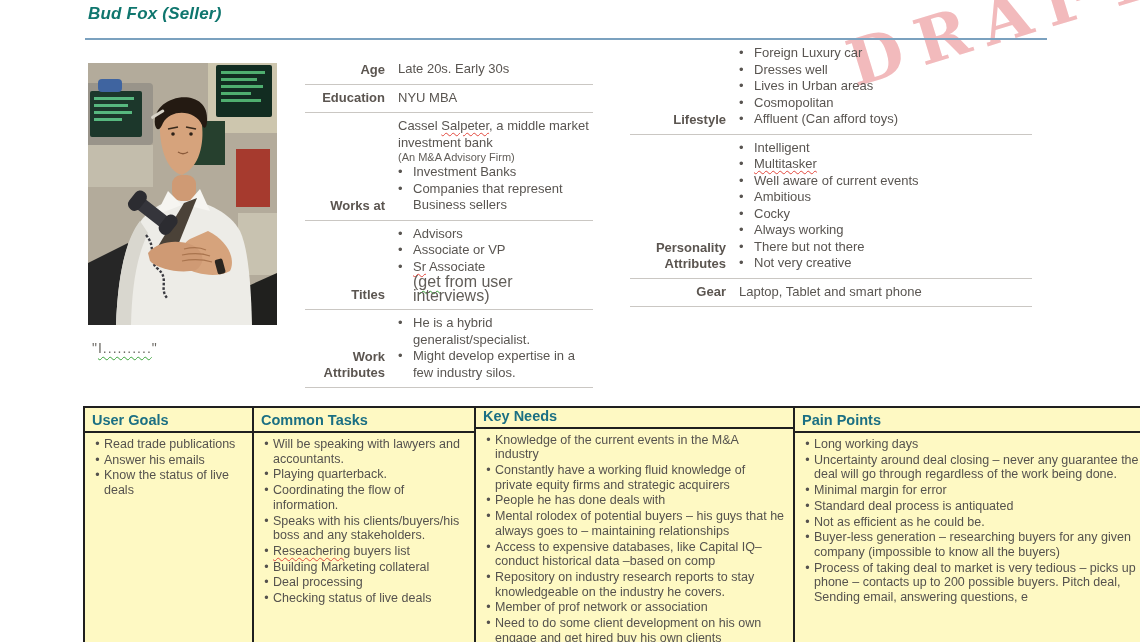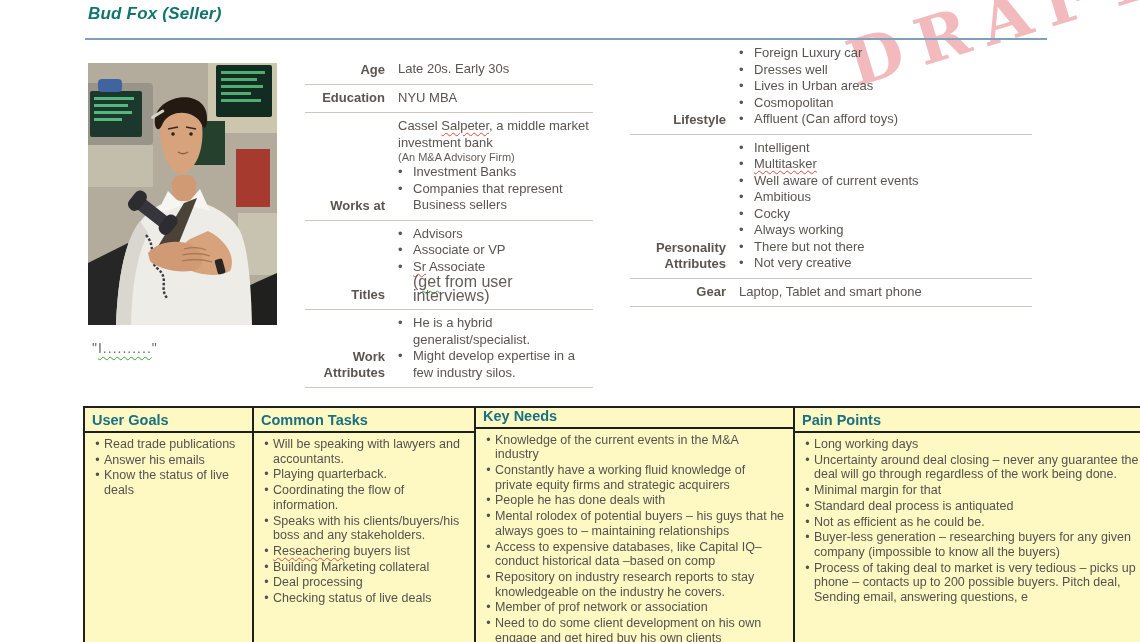--- a/index.html
+++ b/index.html
@@ -382,21 +382,21 @@
             <span class="btext"><span>Long working days</span></span>
           </div>
 
           <div class="blk-bullet">
             <span class="marker">•</span>
             <span class="btext"><span>Uncertainty around deal closing – never any guarantee the deal will go through regardless of the work being done.</span></span>
           </div>
 
           <div class="blk-bullet">
             <span class="marker">•</span>
-            <span class="btext"><span>Minimal margin for that</span></span>
+            <span class="btext"><span>Minimal margin for error</span></span>
           </div>
 
           <div class="blk-bullet">
             <span class="marker">•</span>
             <span class="btext"><span>Standard deal process is antiquated</span></span>
           </div>
 
           <div class="blk-bullet">
             <span class="marker">•</span>
             <span class="btext"><span>Not as efficient as he could be.</span></span>

